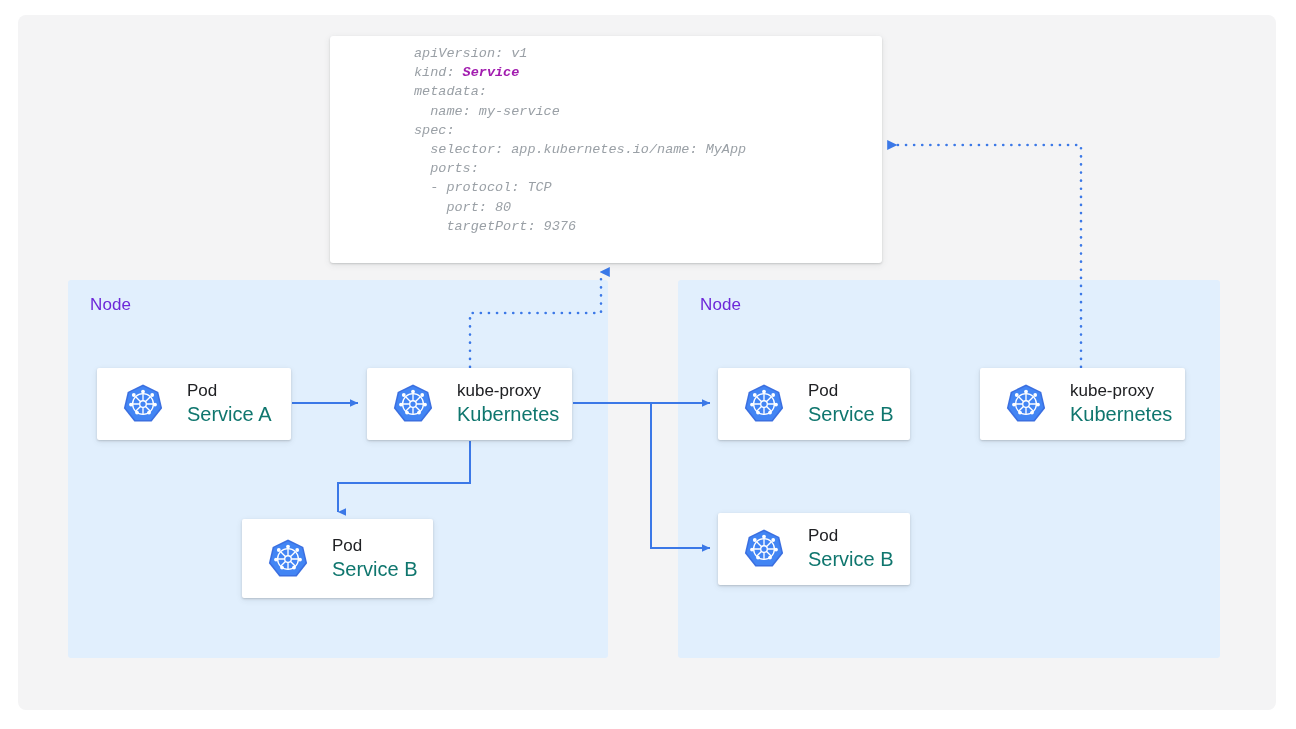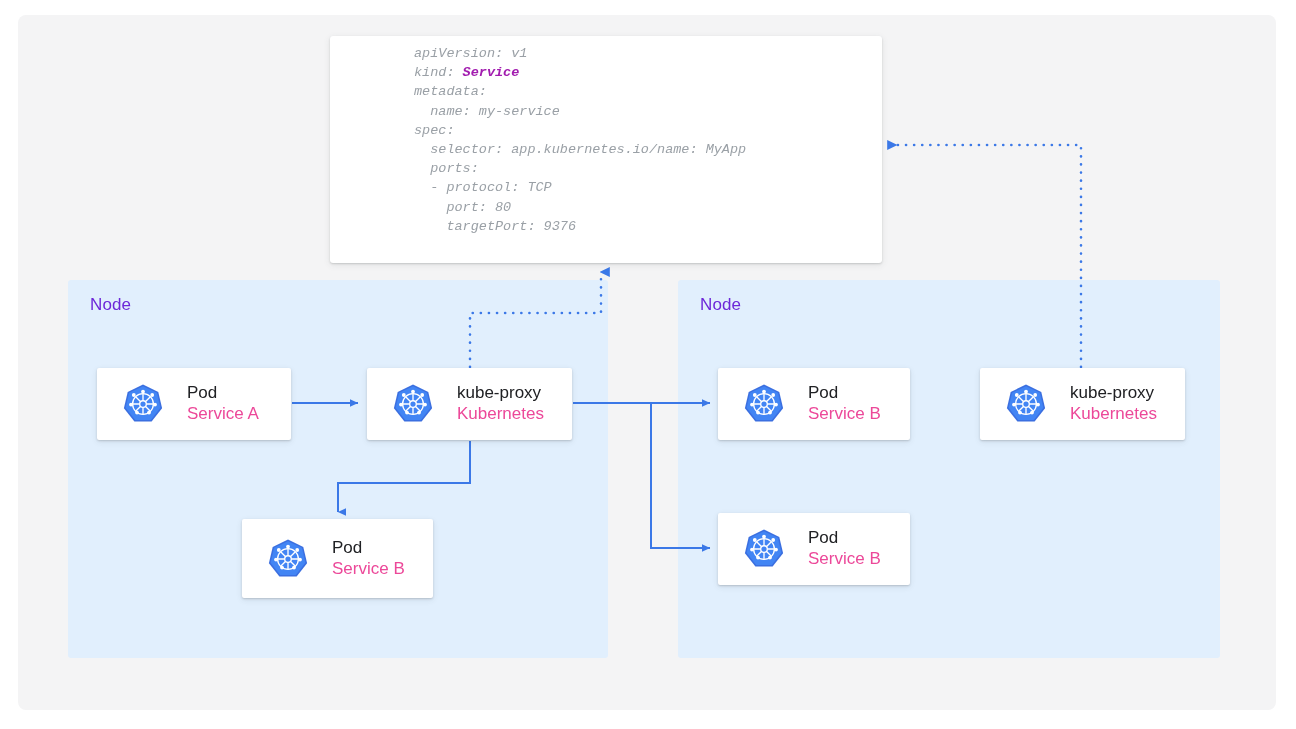--- a/index.html
+++ b/index.html
@@ -74,22 +74,22 @@
     flex-direction: column;
     justify-content: center;
     line-height: 1.22;
   }
   .card .card-title {
     font-size: 17px;
     color: #202124;
     white-space: nowrap;
   }
   .card .card-sub {
-    font-size: 17px;
-    color: #ec4899;
+    font-size: 20px;
+    color: #0f766e;
     white-space: nowrap;
   }
 
   
   #yaml-panel {
     position: absolute;
     left: 330px;
     top: 36px;
     width: 552px;
     height: 227px;

